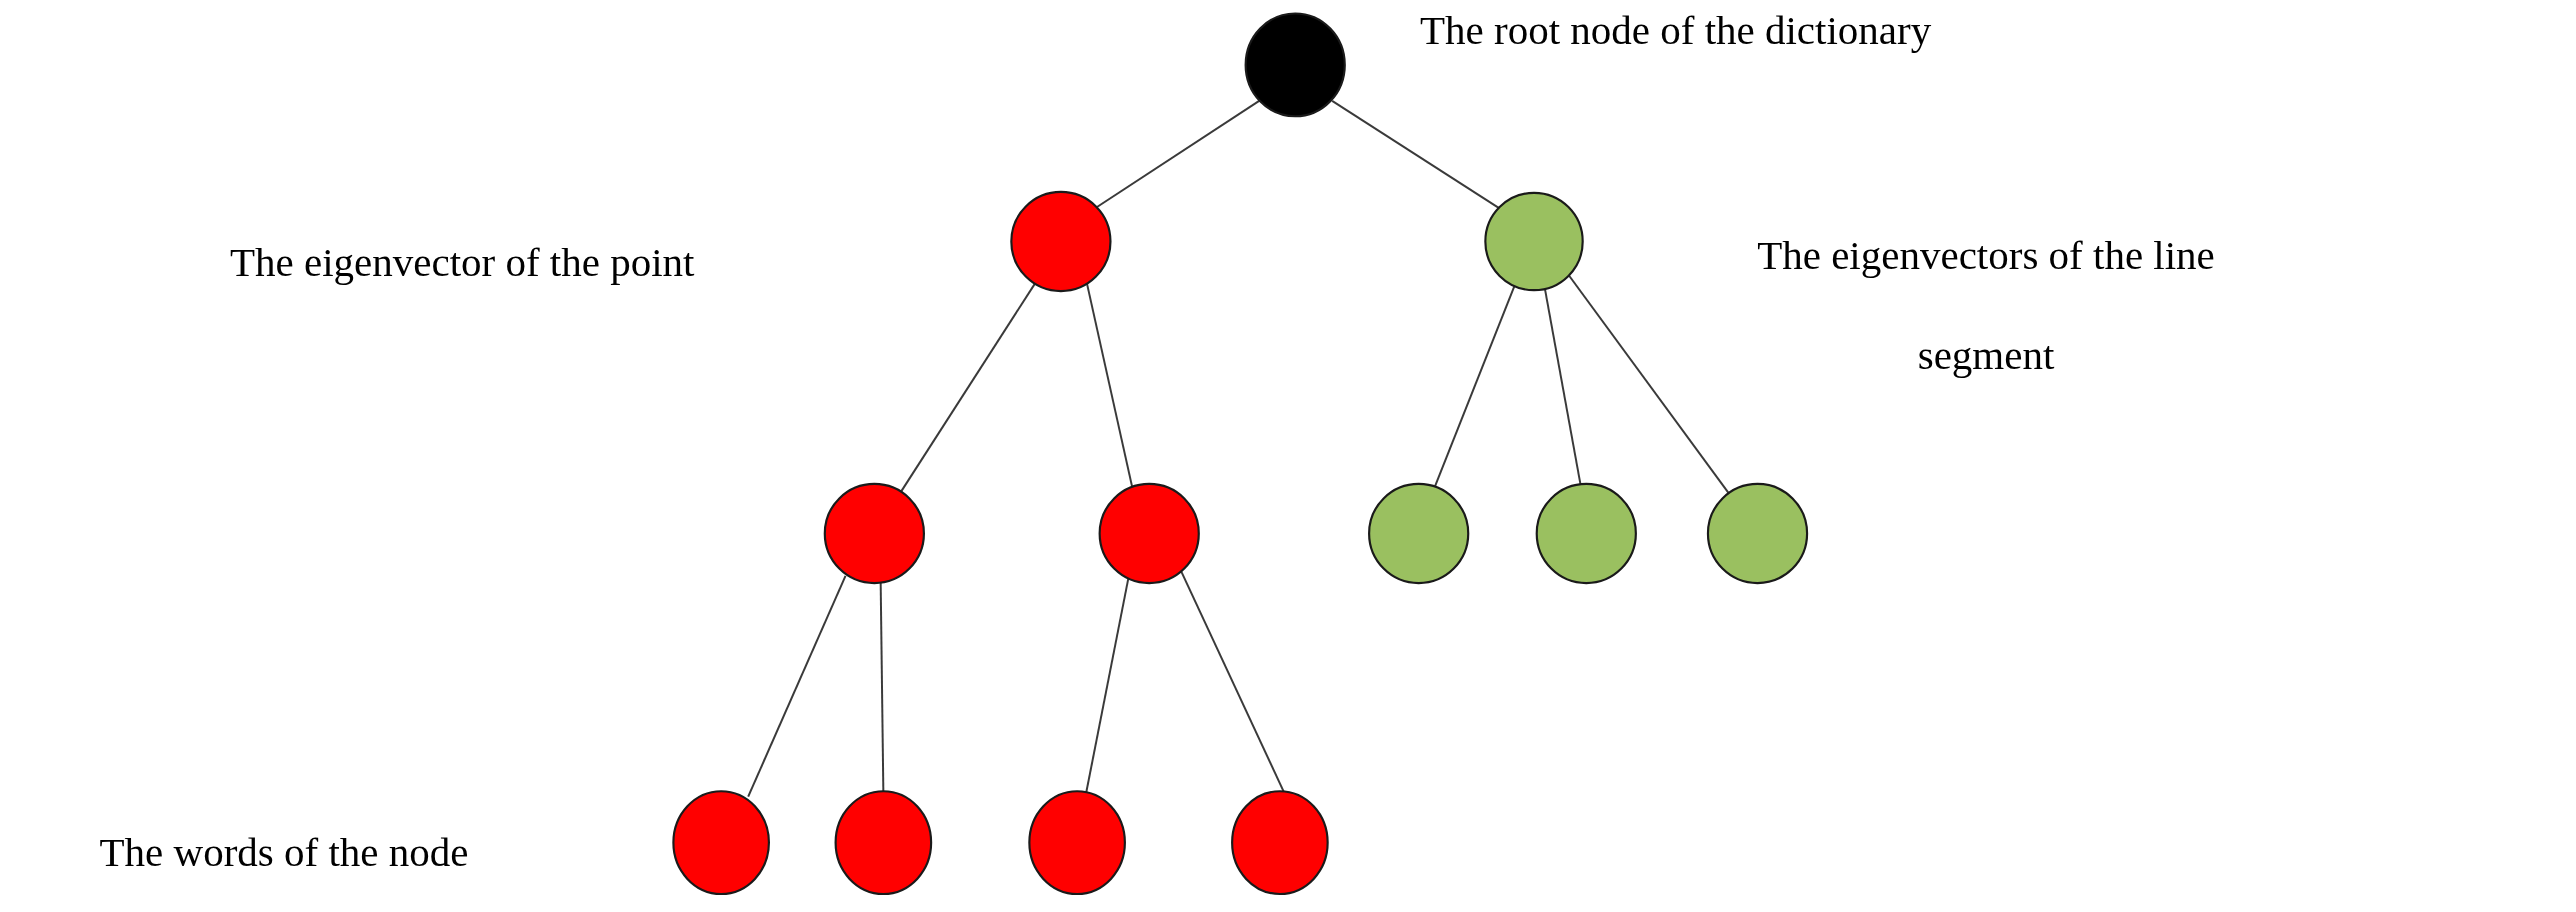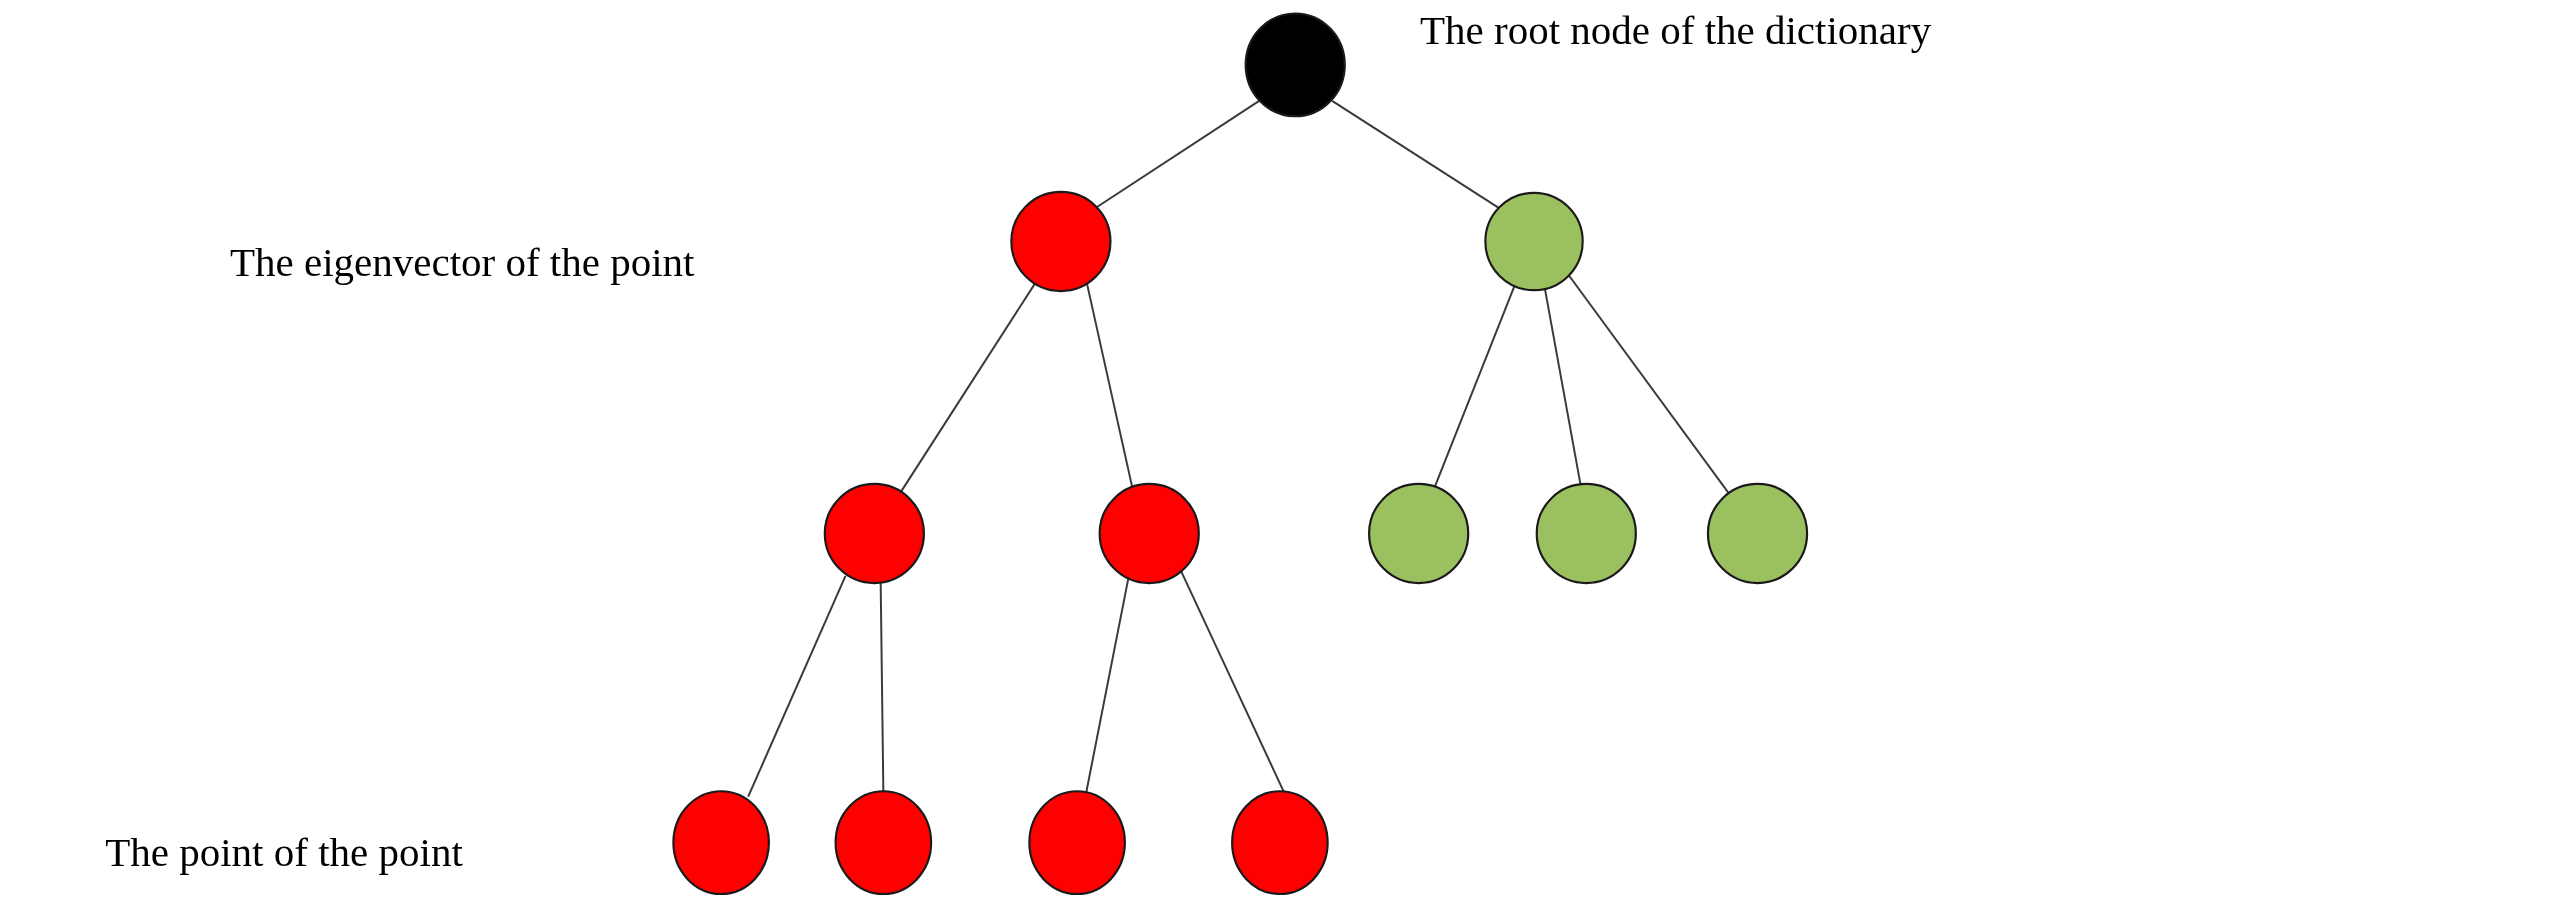--- a/index.html
+++ b/index.html
@@ -72,21 +72,25 @@
         <ellipse cx="980" cy="935" rx="53" ry="57" fill="#FF0000" stroke="#1A1A1A" stroke-width="2.4"></ellipse>
         <ellipse cx="1195" cy="935" rx="53" ry="57" fill="#FF0000" stroke="#1A1A1A" stroke-width="2.4"></ellipse>
         <ellipse cx="1420" cy="935" rx="53" ry="57" fill="#FF0000" stroke="#1A1A1A" stroke-width="2.4"></ellipse>
       </g>
   </svg>
 
   <div class="label label-left" id="lbl-root" style="left:1420px; top:5.4px; width:721px;">The root node of the dictionary</div>
 
   <div class="label" id="lbl-point-eig" style="left:230px; top:200px; width:757px; text-align:left;margin-top:37px;">The eigenvector of the point</div>
 
+  <div class="label label-center" id="lbl-line-eig" style="left:1657px; top:180px; width:658px;">
+    <span>The eigenvectors of the line</span><br>
+    <span>segment</span>
+  </div>
 
 
   <div class="label label-center" id="lbl-point-words" style="left:9px; top:777px; width:550px;">
-    <span>The point of the point</span><br>
+    <span>The words of the node</span><br>
     
   </div>
 
 </div>
 
 
 </body></html>

